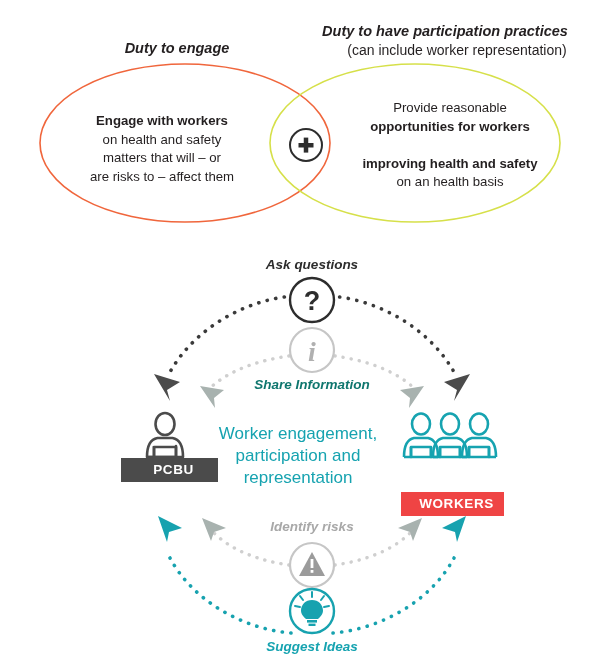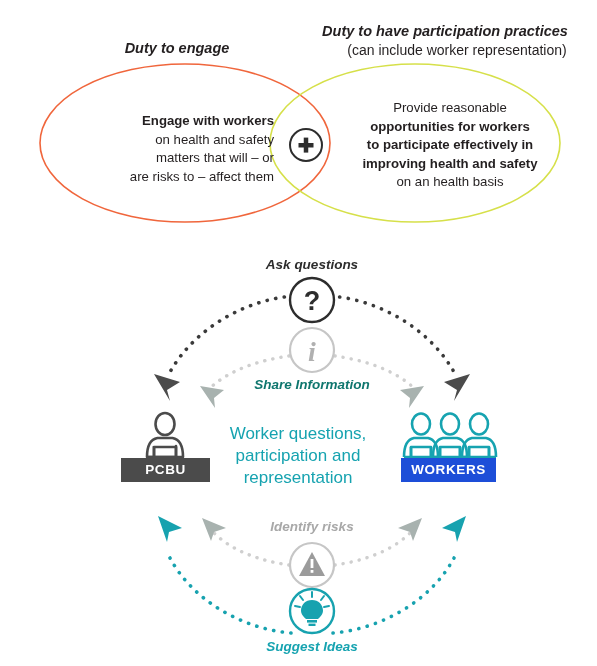--- a/index.html
+++ b/index.html
@@ -78,23 +78,24 @@
 
   .badge {
     position: absolute;
     text-align: center;
     color: #ffffff;
     font-weight: bold;
     letter-spacing: 0.6px;
     font-size: 13.5px;
     line-height: 24px;
     height: 24px;
+    padding-left: 8px;
   }
   .badge-pcbu    { background: #4b4b4b; }
-  .badge-workers { background: #1d4ed8; }
+  .badge-workers { background: #ef4444; margin-top: 34px; }
 </style>
 </head>
 <body>
 
 <div id="root">
 
   <svg class="svg-layer" viewBox="0 0 597 666">
     <defs>
       <marker id="ah-dark" markerWidth="9" markerHeight="9" refX="4" refY="4.5" orient="auto">
         <path d="M0,0 L9,4.5 L0,9 L2,4.5 Z" fill="#4b4b4b"></path>
@@ -205,45 +206,45 @@
 
   <div class="venn-title" style="left:52px; top:22px; width:250px;margin-top:17px;">
     <span>Duty to engage</span>
   </div>
 
   <div class="venn-title" style="left:300px; top:22px; width:290px;">
     <span>Duty to have participation practices</span><br>
     <span class="sub">(can include worker representation)</span>
   </div>
 
-  <div class="venn-body" style="left:50px; top:112px; width:224px;text-align:right;">
+  <div class="venn-body" style="left:50px; top:112px; width:224px;">
     <b>Engage with workers</b><br>
     <span>on health and safety</span><br>
     <span>matters that will – or</span><br>
     <span>are risks to – affect them</span>
   </div>
 
   <div class="venn-body" style="left:338px; top:99px; width:224px;">
     <span>Provide reasonable</span><br>
     <b>opportunities for workers</b><br>
-    <b>to participate effectively in</b><br>
+    <br>
     <b>improving health and safety</b><br>
     <span>on an health basis</span>
   </div>
 
   <div class="flow-label lbl-ask" style="left:232px; top:257px; width:160px;">Ask questions</div>
 
   <div class="flow-label lbl-share" style="left:232px; top:377px; width:160px;">Share Information</div>
 
   <div class="flow-label lbl-ideas" style="left:232px; top:639px; width:160px;">Suggest Ideas</div>
 
   <div class="flow-label lbl-risks" style="left:232px; top:519px; width:160px;">Identify risks</div>
 
   <div class="center-text" style="left:208px; top:423px;">
-    <span>Worker questions,</span><br>
+    <span>Worker engagement,</span><br>
     <span>participation and</span><br>
     <span>representation</span>
   </div>
 
   <div class="badge badge-pcbu" style="left:121px; top:458px; width:89px;">PCBU</div>
 
   <div class="badge badge-workers" style="left:401px; top:458px; width:95px;">WORKERS</div>
 
 </div>
 

